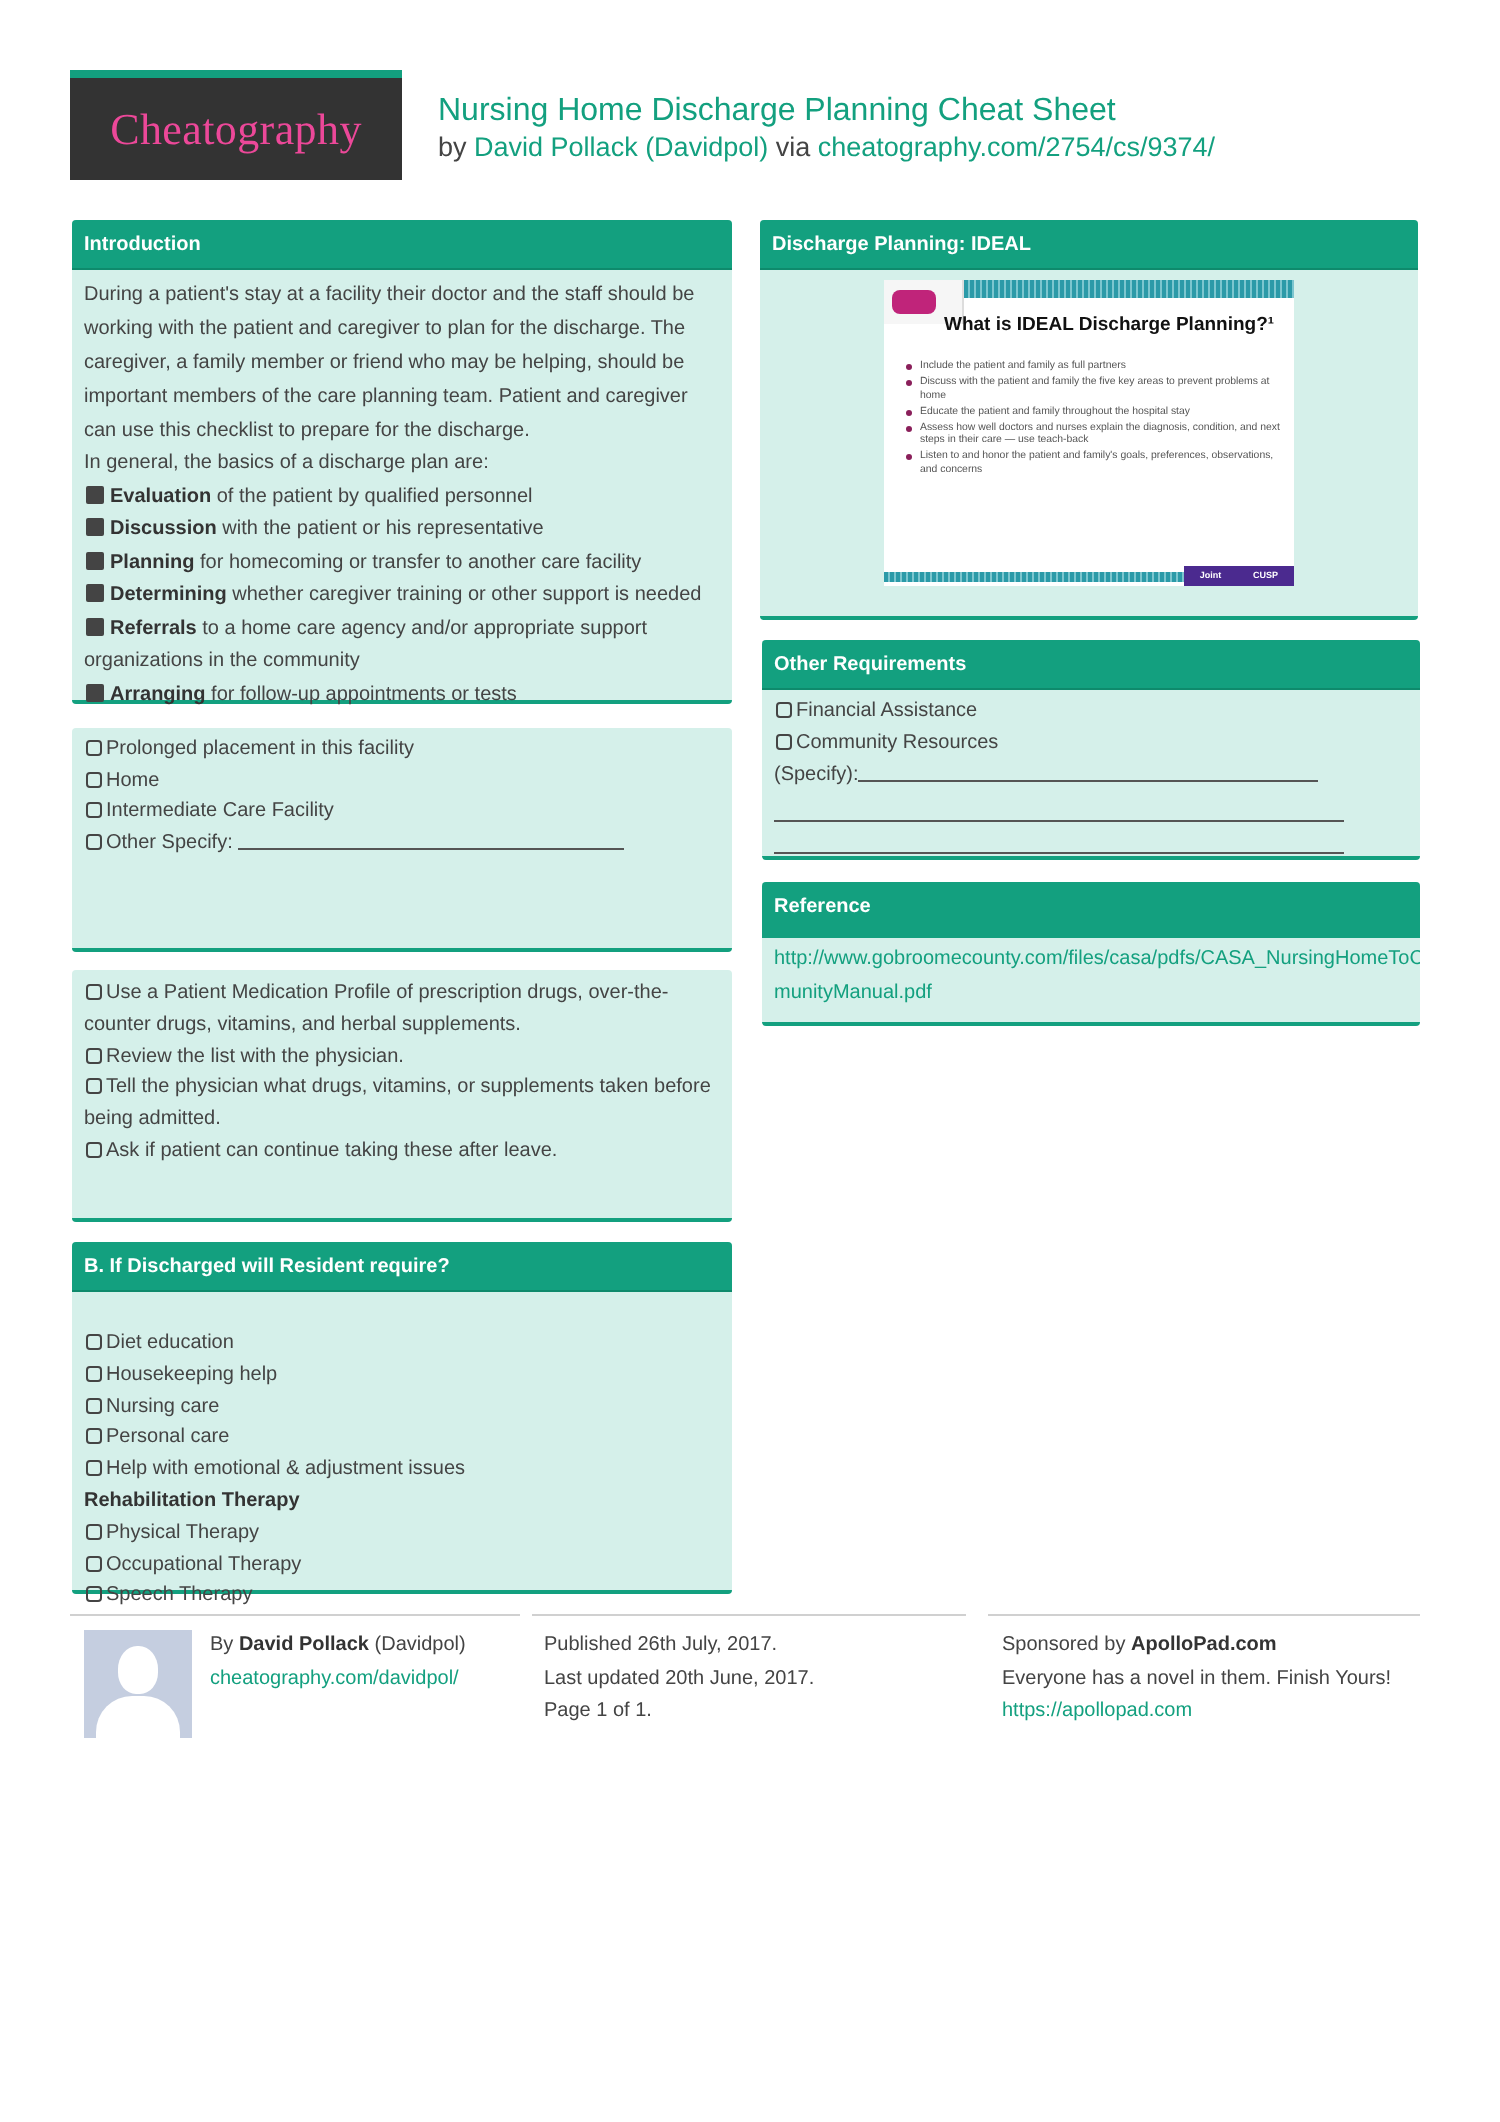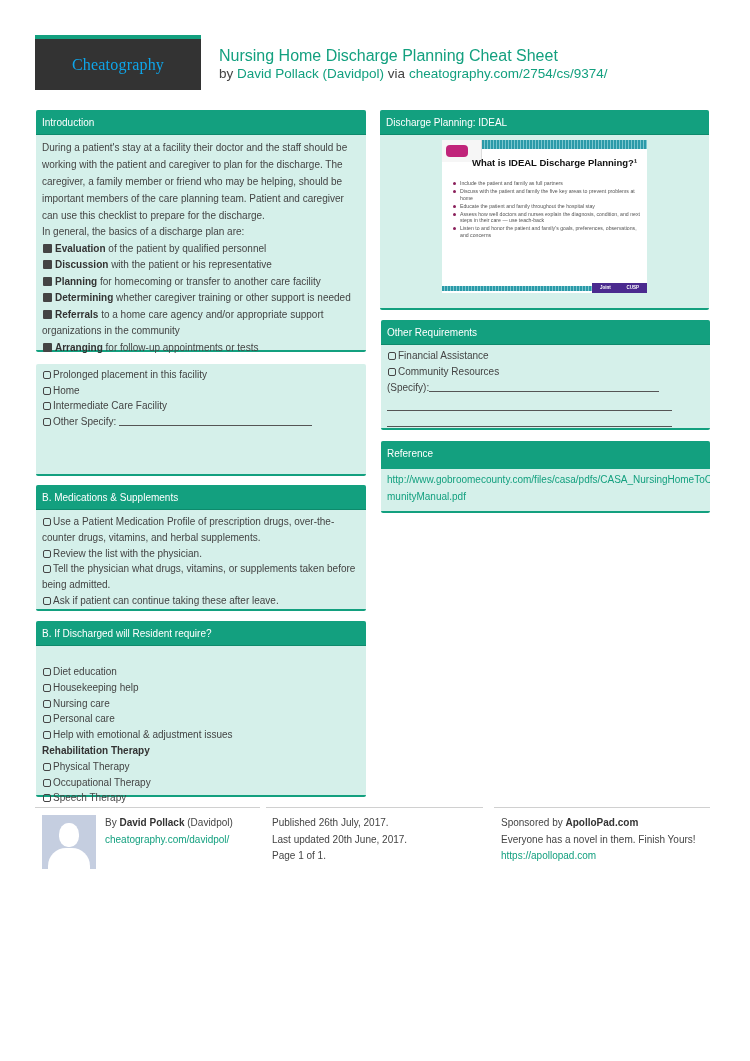--- a/index.html
+++ b/index.html
@@ -1,28 +1,28 @@
 <!DOCTYPE html>
 <html><head>
   <meta charset="utf-8">
   <style>
     * { box-sizing: border-box; margin: 0; padding: 0; }
     html, body { width: 750px; height: 1061px; background: #ffffff; overflow: hidden; }
     body { font-family: "Liberation Sans", sans-serif; color: #444444; font-size: 10px; position: relative; }
 
     
     .logo { position: absolute; left: 35px; top: 35px; width: 166px; height: 55px; background: #333333; border-top: 4px solid #13a07f; display: flex; align-items: center; justify-content: center; }
-    .logo span { font-family: "Liberation Serif", serif; color: #0ea5e9; font-size: 16px; letter-spacing: 0.2px; }
+    .logo span { font-family: "Liberation Serif", serif; color: #ec4899; font-size: 22px; letter-spacing: 0.2px; }
     .hdr-title { position: absolute; left: 219px; top: 47px; font-size: 16px; color: #13a07f; }
     .hdr-sub { position: absolute; left: 219px; top: 66px; font-size: 13.5px; color: #444; }
     .hdr-sub .g { color: #13a07f; }
 
     
     .box { position: absolute; background: #d5f0ea; border-bottom: 2px solid #13a07f; border-radius: 2px; }
-    .box-head { background: #13a07f; color: #ffffff; font-weight: normal; font-size: 10px; height: 25px; line-height: 25px; padding-left: 6px; border-radius: 2px 2px 0 0; border-bottom: 1px solid #0e8a6c; }
+    .box-head { background: #13a07f; color: #ffffff; font-weight: bold; font-size: 10px; height: 25px; line-height: 25px; padding-left: 6px; border-radius: 2px 2px 0 0; border-bottom: 1px solid #0e8a6c; }
     .box-body { padding: 3px 6px 2px 6px; line-height: 16.5px; font-size: 10px; color: #444; }
     .line { white-space: nowrap; }
     .wrap { white-space: normal; }
     .sq { display: inline-block; width: 9px; height: 9px; background: #444; border-radius: 1px; vertical-align: -1px; margin-right: 3px; margin-left: 1px; }
     .cb { display: inline-block; width: 8px; height: 8px; border: 1px solid #444; border-radius: 2px; vertical-align: -1px; margin-right: 2px; margin-left: 1px; }
     b { color: #333; }
     .blank { display: inline-block; border-bottom: 1px solid #555; height: 10px; vertical-align: -1px; }
     .rule { border-bottom: 1px solid #555; height: 16px; margin-right: 32px; }
     a, .link { color: #13a07f; text-decoration: none; }
 
@@ -76,21 +76,20 @@
 <div class="box" style="left:36px; top:364px; width:330px; height:112px;">
   <div class="box-body" style="padding-top:3px; line-height:15.6px;">
     <div class="line"><span class="cb"></span><span>Prolonged placement in this facility</span></div>
     <div class="line"><span class="cb"></span><span>Home</span></div>
     <div class="line"><span class="cb"></span><span>Intermediate Care Facility</span></div>
     <div class="line"><span class="cb"></span><span>Other Specify:</span> <span class="blank" style="width:193px;"></span></div>
   </div>
 </div>
 
 <div class="box" style="left:36px; top:485px; width:330px; height:126px;">
-  <div class="box-head">B. Medications &amp; Supplements</div>
   <div class="box-body" style="padding-top:4px; line-height:15.8px;">
     <div class="wrap"><span class="cb"></span><span>Use a Patient Medication Profile of prescription drugs, over-the-counter drugs, vitamins, and herbal supplements.</span></div>
     <div class="wrap"><span class="cb"></span><span>Review the list with the physician.</span></div>
     <div class="wrap"><span class="cb"></span><span>Tell the physician what drugs, vitamins, or supplements taken before being admitted.</span></div>
     <div class="wrap"><span class="cb"></span><span>Ask if patient can continue taking these after leave.</span></div>
   </div>
 </div>
 
 <div class="box" style="left:36px; top:621px; width:330px; height:176px;">
   <div class="box-head">B. If Discharged will Resident require?</div>

